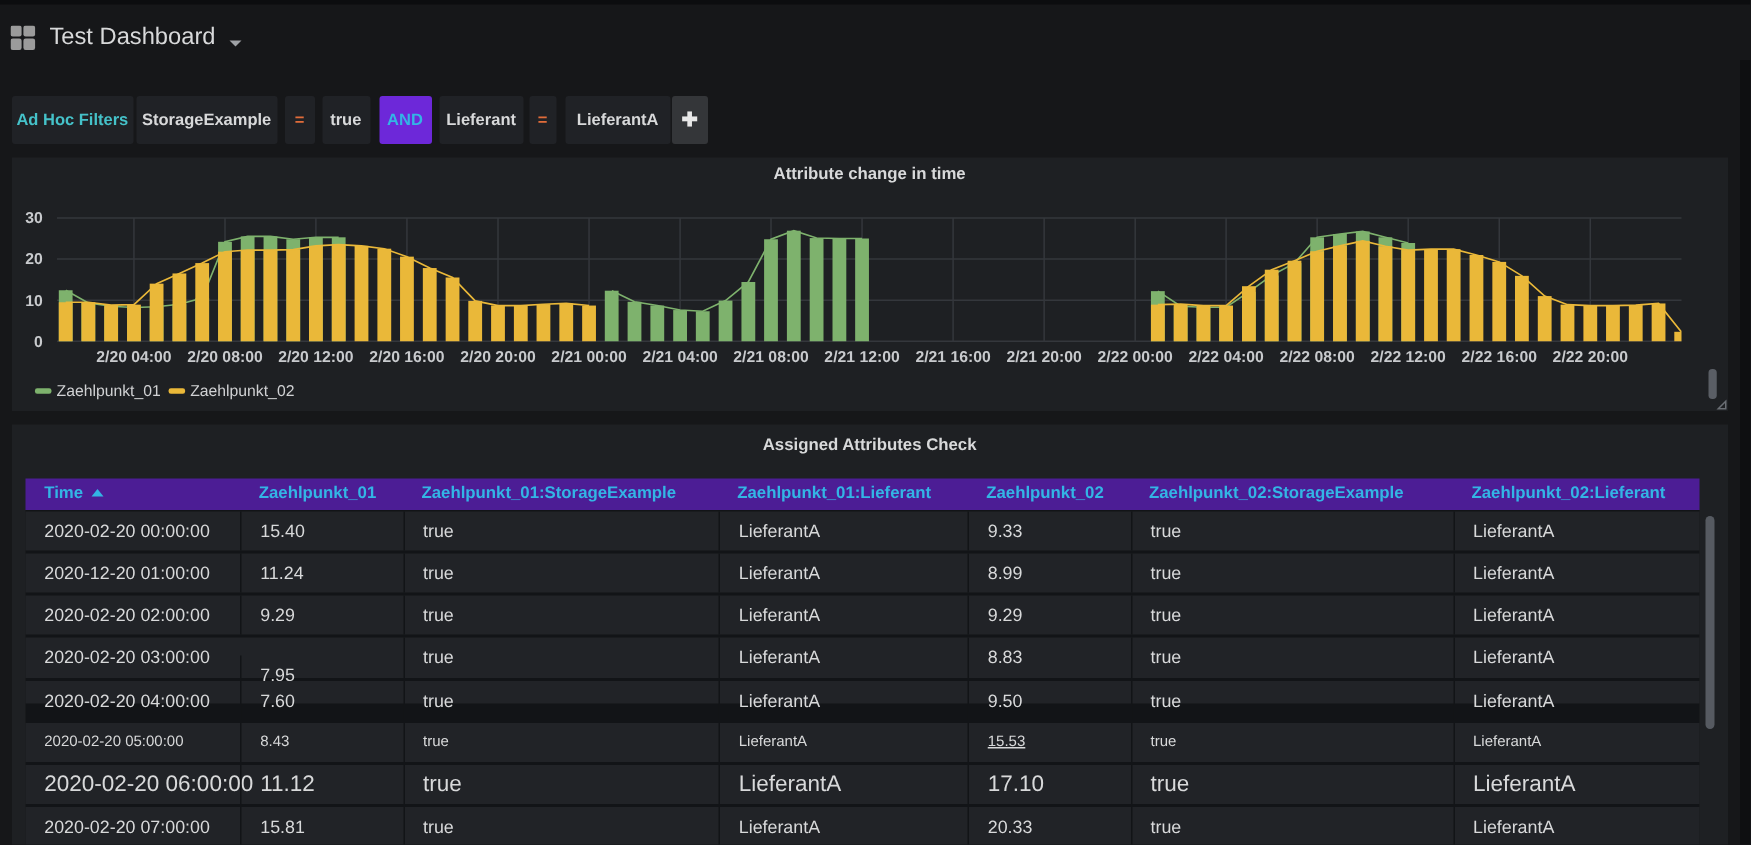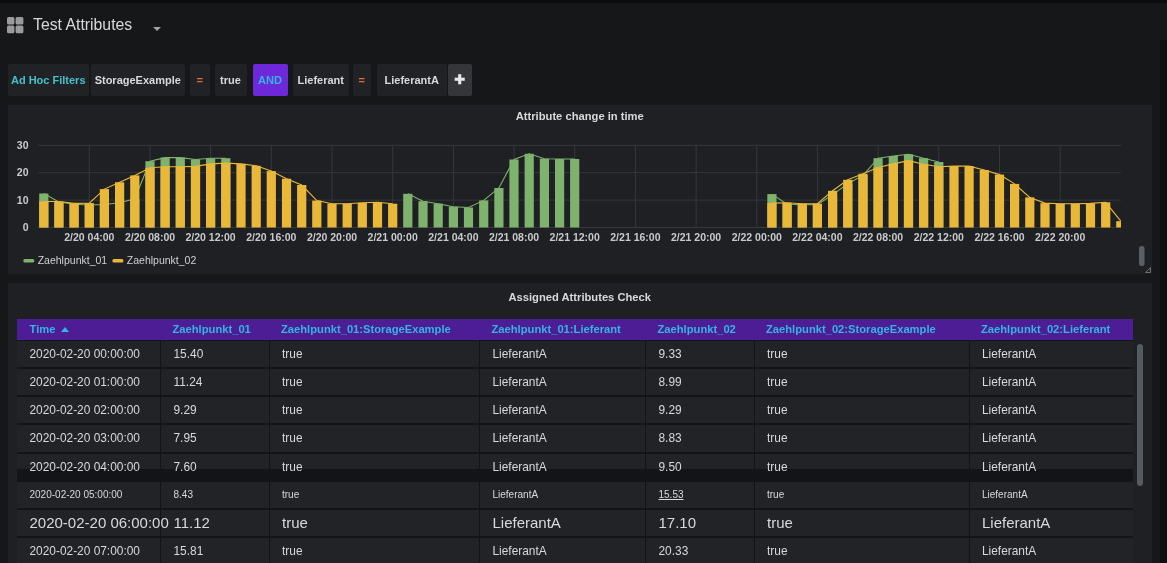--- a/index.html
+++ b/index.html
@@ -11,21 +11,21 @@
 </style></head>
 <body>
 <div style="position:absolute;left:0;top:0;width:1167px;height:3px;background:#0c0d0f"></div>
 
 <svg width="30" height="30" style="position:absolute;left:7.4px;top:16.5px">
  <rect x="0" y="0" width="7.4" height="7.4" rx="1.5" fill="#9b9b9b"></rect>
  <rect x="8.6" y="0" width="7.8" height="7.4" rx="1.5" fill="#9b9b9b"></rect>
  <rect x="0" y="8.6" width="7.4" height="7.7" rx="1.5" fill="#9b9b9b"></rect>
  <rect x="8.6" y="8.6" width="7.8" height="7.7" rx="1.5" fill="#9b9b9b"></rect>
 </svg>
-<div style="position:absolute;left:33px;top:16px;font-size:15.8px;color:#d8d9da;">Test Attributes</div>
+<div style="position:absolute;left:33px;top:16px;font-size:15.8px;color:#d8d9da;">Test Dashboard</div>
 <div style="position:absolute;left:152.7px;top:26.5px;width:0;height:0;border-left:4px solid transparent;border-right:4px solid transparent;border-top:4px solid #9fa2a6;"></div>
 
 <div style="position:absolute;left:7.5px;top:64px;width:81.5px;height:31.5px;background:#202226;border-radius:2px;color:#45c2c9;font-weight:bold;font-size:11px;display:flex;align-items:center;justify-content:center;">Ad Hoc Filters</div>
 <div style="position:absolute;left:91px;top:64px;width:93.5px;height:31.5px;background:#202226;border-radius:2px;color:#d8d9da;font-weight:bold;font-size:11px;display:flex;align-items:center;justify-content:center;">StorageExample</div>
 <div style="position:absolute;left:189.5px;top:64px;width:20.5px;height:31.5px;background:#202226;border-radius:2px;color:#e06c3a;font-weight:bold;font-size:11px;display:flex;align-items:center;justify-content:center;">=</div>
 <div style="position:absolute;left:214.5px;top:64px;width:32.0px;height:31.5px;background:#202226;border-radius:2px;color:#d8d9da;font-weight:bold;font-size:11px;display:flex;align-items:center;justify-content:center;">true</div>
 <div style="position:absolute;left:252.5px;top:64px;width:35.0px;height:31.5px;background:#6d28d9;border-radius:2px;color:#33b5e5;font-weight:bold;font-size:11px;display:flex;align-items:center;justify-content:center;">AND</div>
 <div style="position:absolute;left:293px;top:64px;width:55.5px;height:31.5px;background:#202226;border-radius:2px;color:#d8d9da;font-weight:bold;font-size:11px;display:flex;align-items:center;justify-content:center;">Lieferant</div>
 <div style="position:absolute;left:352.5px;top:64px;width:18.5px;height:31.5px;background:#202226;border-radius:2px;color:#e06c3a;font-weight:bold;font-size:11px;display:flex;align-items:center;justify-content:center;">=</div>
 <div style="position:absolute;left:377px;top:64px;width:69.5px;height:31.5px;background:#202226;border-radius:2px;color:#d8d9da;font-weight:bold;font-size:11px;display:flex;align-items:center;justify-content:center;">LieferantA</div>
@@ -191,40 +191,40 @@
 <div style="position:absolute;left:17px;top:340.60px;width:1116px;height:26.25px;background:#212327;color:#d8d9da;font-size:11.9px;">
     <div style="position:absolute;left:0px;top:0;width:143px;height:26.25px;box-sizing:border-box;line-height:26.25px;padding-left:12.5px;white-space:nowrap;">2020-02-20 00:00:00</div>
     <div style="position:absolute;left:143px;top:0;width:108.5px;height:26.25px;border-left:1.5px solid #121417;box-sizing:border-box;line-height:26.25px;padding-left:12.5px;white-space:nowrap;">15.40</div>
     <div style="position:absolute;left:251.5px;top:0;width:210.5px;height:26.25px;border-left:1.5px solid #121417;box-sizing:border-box;line-height:26.25px;padding-left:12.5px;white-space:nowrap;">true</div>
     <div style="position:absolute;left:462px;top:0;width:166px;height:26.25px;border-left:1.5px solid #121417;box-sizing:border-box;line-height:26.25px;padding-left:12.5px;white-space:nowrap;">LieferantA</div>
     <div style="position:absolute;left:628px;top:0;width:108.5px;height:26.25px;border-left:1.5px solid #121417;box-sizing:border-box;line-height:26.25px;padding-left:12.5px;white-space:nowrap;">9.33</div>
     <div style="position:absolute;left:736.5px;top:0;width:215.0px;height:26.25px;border-left:1.5px solid #121417;box-sizing:border-box;line-height:26.25px;padding-left:12.5px;white-space:nowrap;">true</div>
     <div style="position:absolute;left:951.5px;top:0;width:164.5px;height:26.25px;border-left:1.5px solid #121417;box-sizing:border-box;line-height:26.25px;padding-left:12.5px;white-space:nowrap;">LieferantA</div>
   </div>
 <div style="position:absolute;left:17px;top:368.85px;width:1116px;height:26.25px;background:#212327;color:#d8d9da;font-size:11.9px;">
-    <div style="position:absolute;left:0px;top:0;width:143px;height:26.25px;box-sizing:border-box;line-height:26.25px;padding-left:12.5px;white-space:nowrap;">2020-02-20 01:00:00</div>
+    <div style="position:absolute;left:0px;top:0;width:143px;height:26.25px;box-sizing:border-box;line-height:26.25px;padding-left:12.5px;white-space:nowrap;">2020-12-20 01:00:00</div>
     <div style="position:absolute;left:143px;top:0;width:108.5px;height:26.25px;border-left:1.5px solid #121417;box-sizing:border-box;line-height:26.25px;padding-left:12.5px;white-space:nowrap;">11.24</div>
     <div style="position:absolute;left:251.5px;top:0;width:210.5px;height:26.25px;border-left:1.5px solid #121417;box-sizing:border-box;line-height:26.25px;padding-left:12.5px;white-space:nowrap;">true</div>
     <div style="position:absolute;left:462px;top:0;width:166px;height:26.25px;border-left:1.5px solid #121417;box-sizing:border-box;line-height:26.25px;padding-left:12.5px;white-space:nowrap;">LieferantA</div>
     <div style="position:absolute;left:628px;top:0;width:108.5px;height:26.25px;border-left:1.5px solid #121417;box-sizing:border-box;line-height:26.25px;padding-left:12.5px;white-space:nowrap;">8.99</div>
     <div style="position:absolute;left:736.5px;top:0;width:215.0px;height:26.25px;border-left:1.5px solid #121417;box-sizing:border-box;line-height:26.25px;padding-left:12.5px;white-space:nowrap;">true</div>
     <div style="position:absolute;left:951.5px;top:0;width:164.5px;height:26.25px;border-left:1.5px solid #121417;box-sizing:border-box;line-height:26.25px;padding-left:12.5px;white-space:nowrap;">LieferantA</div>
   </div>
 <div style="position:absolute;left:17px;top:397.10px;width:1116px;height:26.25px;background:#212327;color:#d8d9da;font-size:11.9px;">
     <div style="position:absolute;left:0px;top:0;width:143px;height:26.25px;box-sizing:border-box;line-height:26.25px;padding-left:12.5px;white-space:nowrap;">2020-02-20 02:00:00</div>
     <div style="position:absolute;left:143px;top:0;width:108.5px;height:26.25px;border-left:1.5px solid #121417;box-sizing:border-box;line-height:26.25px;padding-left:12.5px;white-space:nowrap;">9.29</div>
     <div style="position:absolute;left:251.5px;top:0;width:210.5px;height:26.25px;border-left:1.5px solid #121417;box-sizing:border-box;line-height:26.25px;padding-left:12.5px;white-space:nowrap;">true</div>
     <div style="position:absolute;left:462px;top:0;width:166px;height:26.25px;border-left:1.5px solid #121417;box-sizing:border-box;line-height:26.25px;padding-left:12.5px;white-space:nowrap;">LieferantA</div>
     <div style="position:absolute;left:628px;top:0;width:108.5px;height:26.25px;border-left:1.5px solid #121417;box-sizing:border-box;line-height:26.25px;padding-left:12.5px;white-space:nowrap;">9.29</div>
     <div style="position:absolute;left:736.5px;top:0;width:215.0px;height:26.25px;border-left:1.5px solid #121417;box-sizing:border-box;line-height:26.25px;padding-left:12.5px;white-space:nowrap;">true</div>
     <div style="position:absolute;left:951.5px;top:0;width:164.5px;height:26.25px;border-left:1.5px solid #121417;box-sizing:border-box;line-height:26.25px;padding-left:12.5px;white-space:nowrap;">LieferantA</div>
   </div>
 <div style="position:absolute;left:17px;top:425.35px;width:1116px;height:26.25px;background:#212327;color:#d8d9da;font-size:11.9px;">
     <div style="position:absolute;left:0px;top:0;width:143px;height:26.25px;box-sizing:border-box;line-height:26.25px;padding-left:12.5px;white-space:nowrap;">2020-02-20 03:00:00</div>
-    <div style="position:absolute;left:143px;top:0;width:108.5px;height:26.25px;border-left:1.5px solid #121417;box-sizing:border-box;line-height:26.25px;padding-left:12.5px;white-space:nowrap;">7.95</div>
+    <div style="position:absolute;left:143px;top:12px;width:108.5px;height:26.25px;border-left:1.5px solid #121417;box-sizing:border-box;line-height:26.25px;padding-left:12.5px;white-space:nowrap;">7.95</div>
     <div style="position:absolute;left:251.5px;top:0;width:210.5px;height:26.25px;border-left:1.5px solid #121417;box-sizing:border-box;line-height:26.25px;padding-left:12.5px;white-space:nowrap;">true</div>
     <div style="position:absolute;left:462px;top:0;width:166px;height:26.25px;border-left:1.5px solid #121417;box-sizing:border-box;line-height:26.25px;padding-left:12.5px;white-space:nowrap;">LieferantA</div>
     <div style="position:absolute;left:628px;top:0;width:108.5px;height:26.25px;border-left:1.5px solid #121417;box-sizing:border-box;line-height:26.25px;padding-left:12.5px;white-space:nowrap;">8.83</div>
     <div style="position:absolute;left:736.5px;top:0;width:215.0px;height:26.25px;border-left:1.5px solid #121417;box-sizing:border-box;line-height:26.25px;padding-left:12.5px;white-space:nowrap;">true</div>
     <div style="position:absolute;left:951.5px;top:0;width:164.5px;height:26.25px;border-left:1.5px solid #121417;box-sizing:border-box;line-height:26.25px;padding-left:12.5px;white-space:nowrap;">LieferantA</div>
   </div>
 <div style="position:absolute;left:17px;top:453.60px;width:1116px;height:15px;background:#212327;color:#d8d9da;font-size:11.9px;">
     <div style="position:absolute;left:0px;top:0;width:143px;height:26.25px;box-sizing:border-box;line-height:26.25px;padding-left:12.5px;white-space:nowrap;">2020-02-20 04:00:00</div>
     <div style="position:absolute;left:143px;top:0;width:108.5px;height:26.25px;border-left:1.5px solid #121417;box-sizing:border-box;line-height:26.25px;padding-left:12.5px;white-space:nowrap;">7.60</div>
     <div style="position:absolute;left:251.5px;top:0;width:210.5px;height:26.25px;border-left:1.5px solid #121417;box-sizing:border-box;line-height:26.25px;padding-left:12.5px;white-space:nowrap;">true</div>

